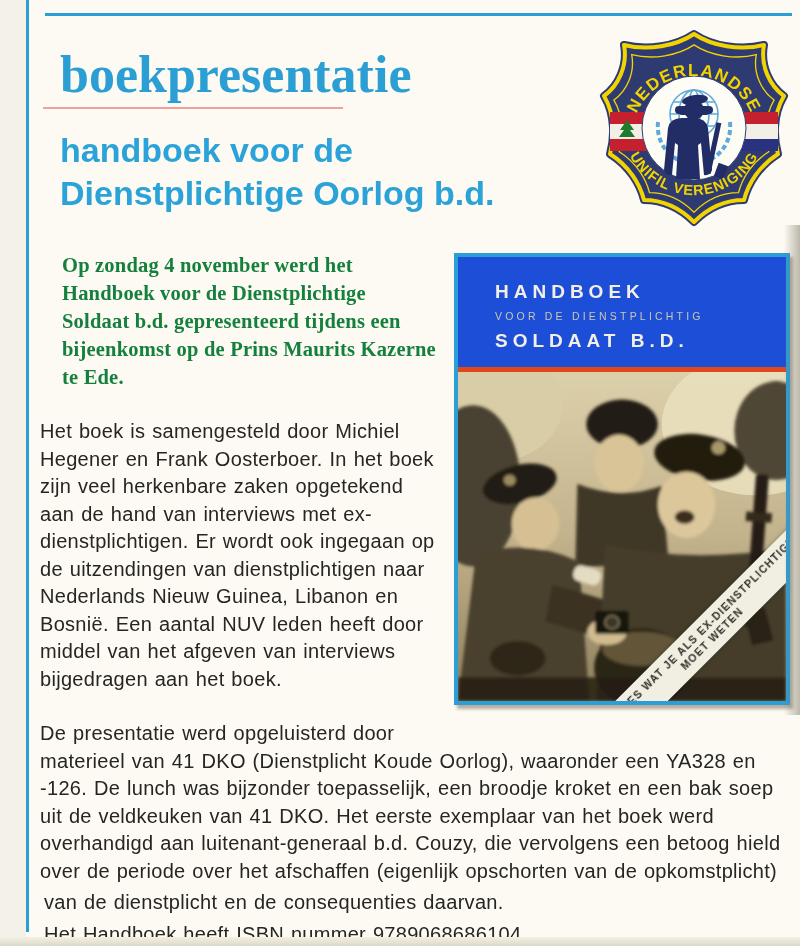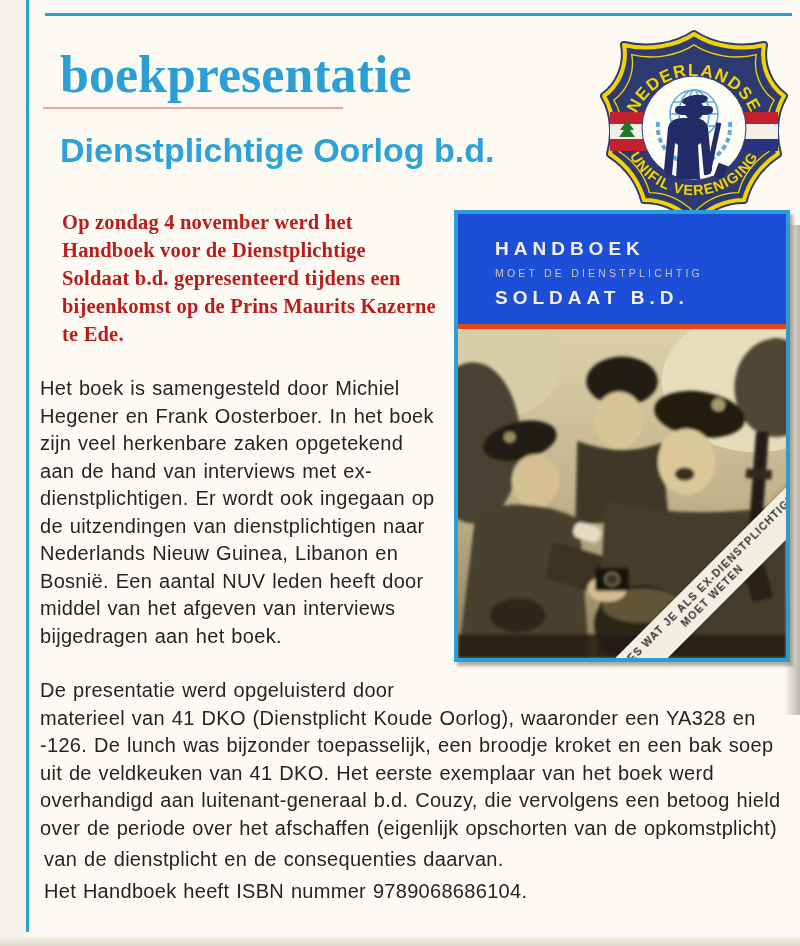--- a/index.html
+++ b/index.html
@@ -52,21 +52,21 @@
     position:absolute; width:340px; right:-92px; bottom:48px;
     transform:rotate(-45deg); background:#f1eee2; color:#32302a;
     padding:5px 0 6px; text-align:center;
     font-size:10.5px; font-weight:bold; letter-spacing:1.2px;
     box-shadow:0 0 4px rgba(0,0,0,.35); line-height:13px;
   }
 
   p.intro {
     font-family:"Liberation Serif", serif; font-weight:700;
     font-size:20.5px; line-height:28px; letter-spacing:.2px;
-    margin:0 0 15px 22px; color:#b91c1c;
+    margin:0 0 15px 22px; color:#15803d;
   }
   p.body {
     font-size:20px; line-height:27.5px; letter-spacing:.3px; word-spacing:1px;
     margin:27px 0 0; color:#272522;
   }
   p.body.tight { margin:4px; }
 </style>
 </head>
 <body>
 
@@ -122,29 +122,30 @@
     </text>
     <text font-family="Liberation Sans, sans-serif" font-size="14.5" font-weight="bold" fill="#f2d400" letter-spacing="1">
       <textPath href="#arcBot" startOffset="50%" text-anchor="middle">UNIFIL VERENIGING</textPath>
     </text>
   </svg>
 
   <div class="content">
     <h1 class="title">boekpresentatie</h1>
     <div class="red-rule"></div>
     <h2 class="subtitle">
+      <span class="sub-line">handboek voor de</span>
       <span class="sub-line">Dienstplichtige Oorlog b.d.</span>
     </h2>
 
     <div class="article">
 
       <div class="book">
         <div class="bk-head">
           <div class="bk-t1">HANDBOEK</div>
-          <div class="bk-sub">MOET DE DIENSTPLICHTIG</div>
+          <div class="bk-sub">VOOR DE DIENSTPLICHTIG</div>
           <div class="bk-t2">SOLDAAT B.D.</div>
         </div>
         <div class="bk-bar"></div>
         <div class="bk-photo">
           <svg viewBox="0 0 330 347" preserveAspectRatio="none">
             <defs>
               <linearGradient id="sep" x1="0" y1="0" x2="0" y2="1">
                 <stop offset="0" stop-color="#dcd0ab"></stop>
                 <stop offset=".5" stop-color="#c3b38c"></stop>
                 <stop offset="1" stop-color="#8d7f5d"></stop>

